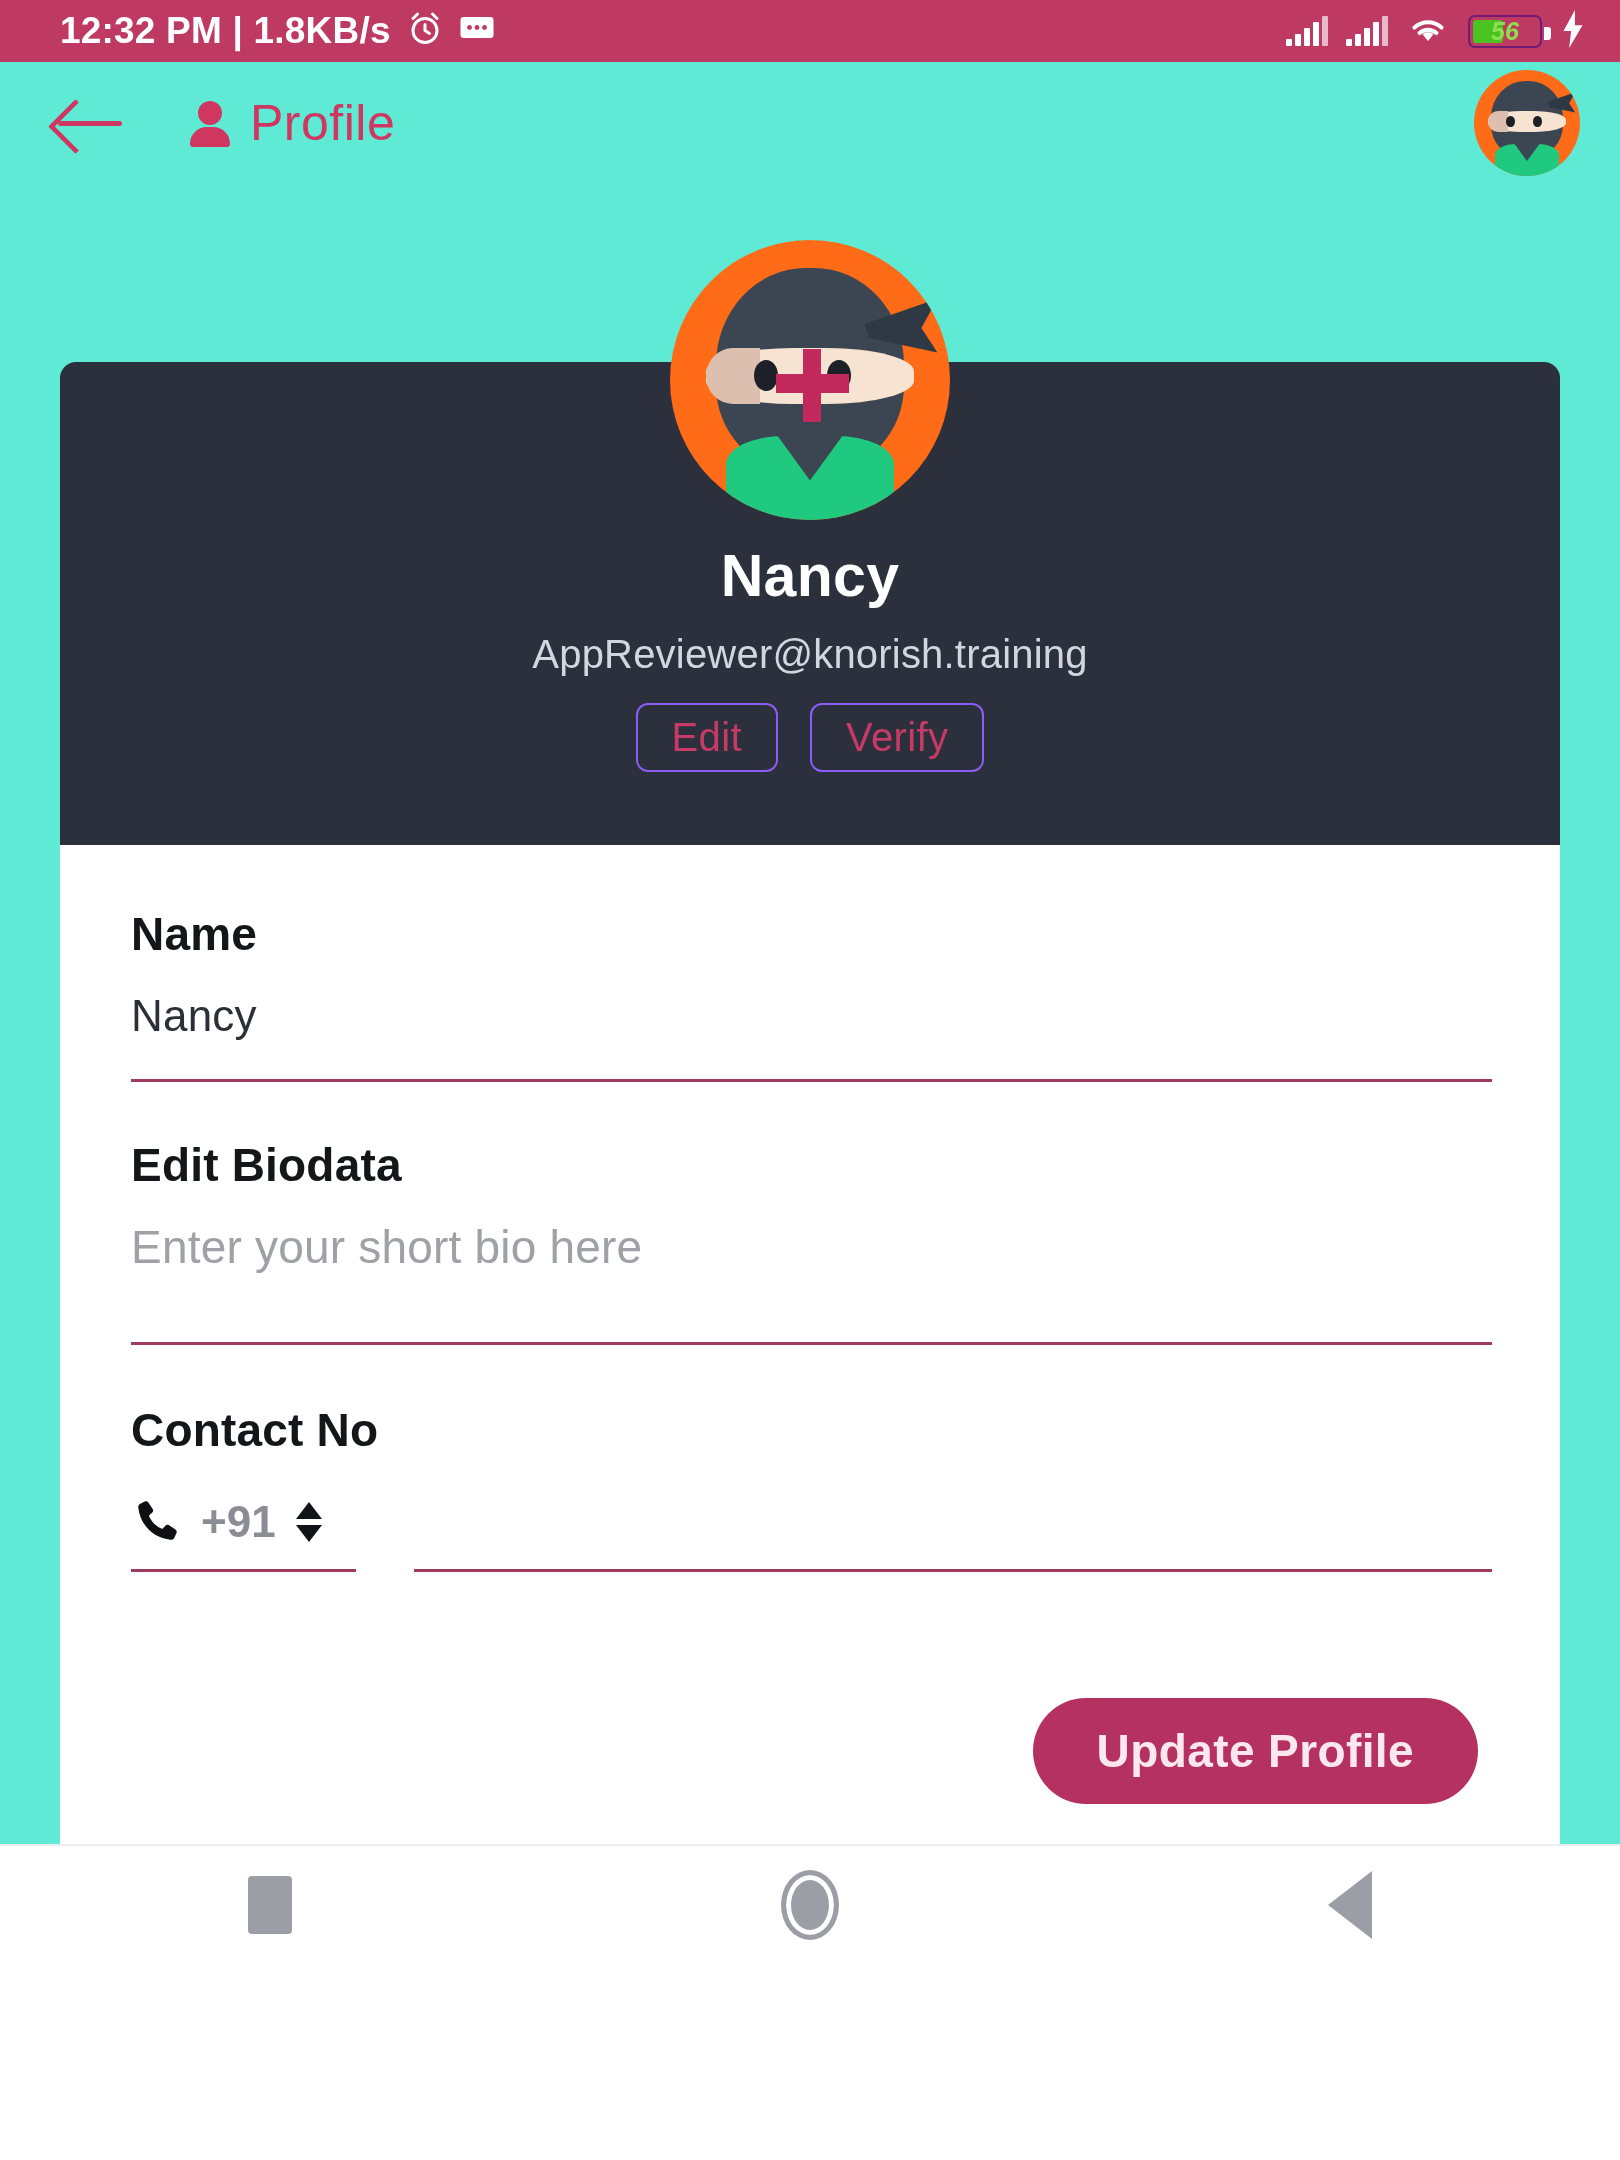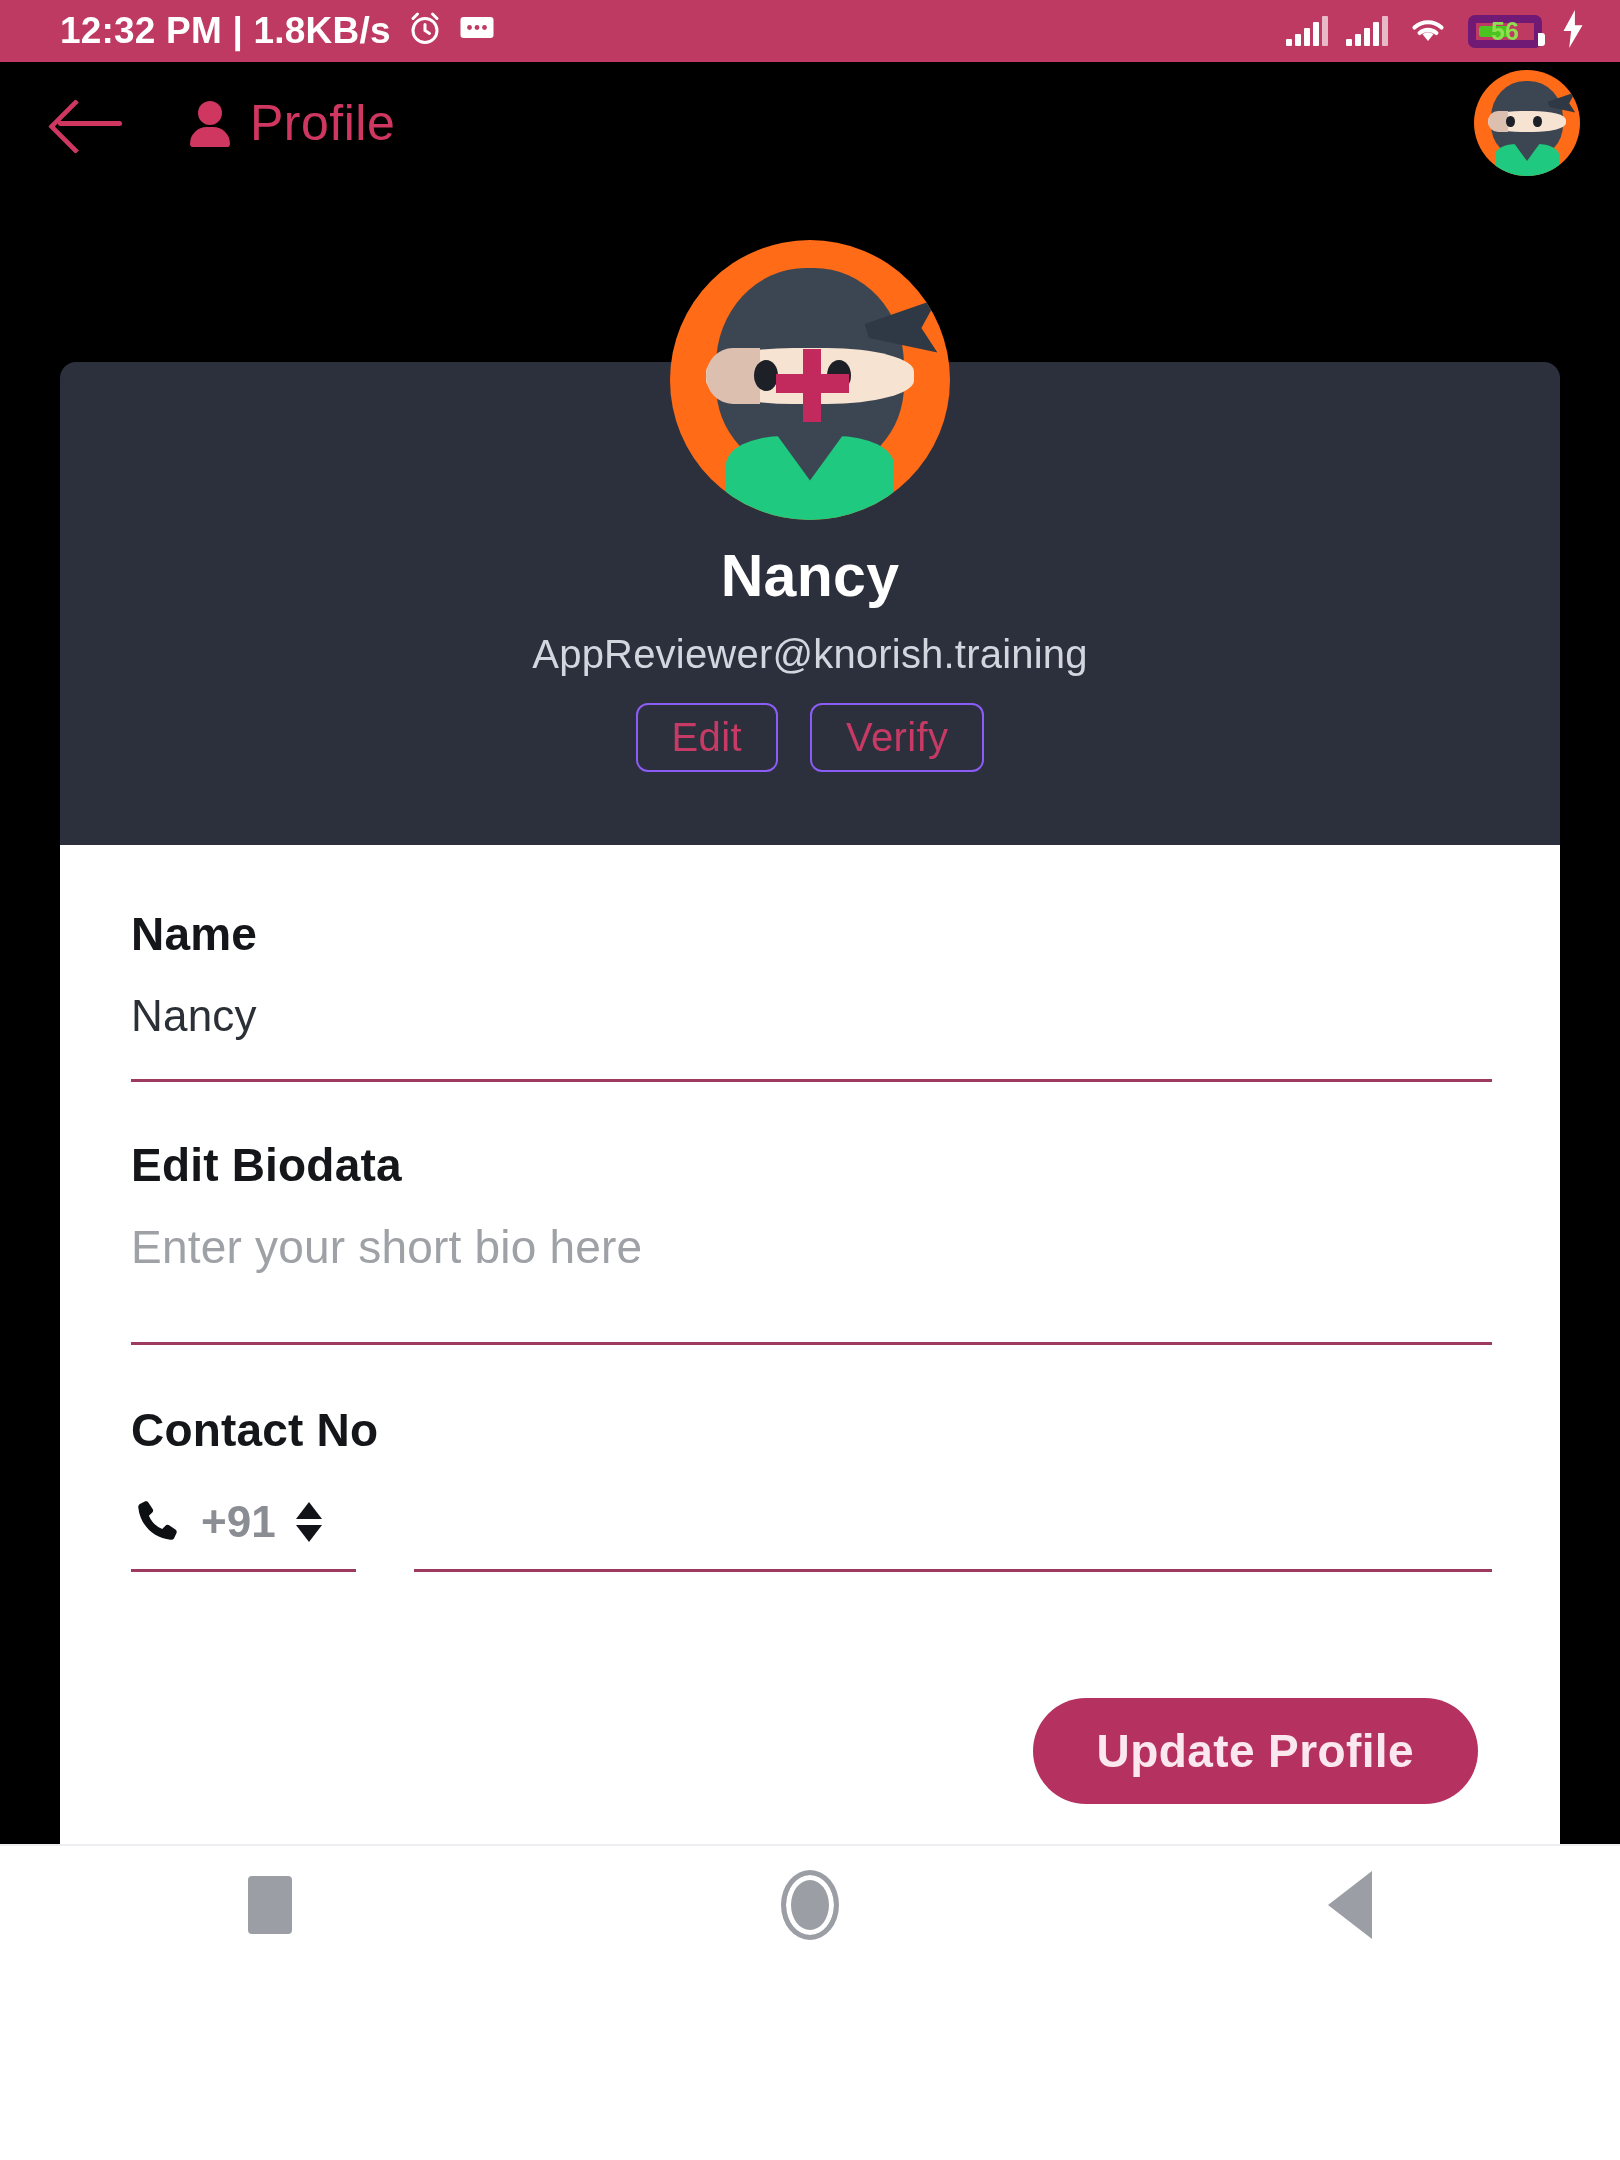--- a/index.html
+++ b/index.html
@@ -2,41 +2,41 @@
 <html><head>
 <meta charset="utf-8">
 <style>
   * { margin:0; padding:0; box-sizing:border-box; }
   html, body {
     width:1620px; height:2160px;
     background:#ffffff;
     font-family:"Liberation Sans", sans-serif;
     overflow:hidden;
   }
-  .screen { position:relative; width:1620px; height:1964px; background:#000000; }
+  .screen { position:relative; width:1620px; height:1964px; background:#5eead4; }
 
   
   .status-bar{
     position:absolute; left:0; top:0; width:1620px; height:62px;
     background:#be3a62; display:flex; align-items:center;
     padding:0 26px 0 60px; color:#ffffff;
   }
   .status-left{ display:flex; align-items:center; gap:16px; flex:1; }
   .status-clock{ font-size:37px; font-weight:bold; letter-spacing:.2px; white-space:nowrap; }
   .status-right{ display:flex; align-items:center; gap:18px; padding-right:8px; }
   .sig{ display:flex; align-items:flex-end; gap:3px; height:30px; }
   .sig i{ display:block; width:6px; background:#fff; border-radius:1px; }
   .sig i:nth-child(1){ height:7px; }
   .sig i:nth-child(2){ height:12px; }
   .sig i:nth-child(3){ height:18px; }
   .sig i:nth-child(4){ height:24px; }
   .sig i:nth-child(5){ height:30px; opacity:.65; }
   .battery{
-    position:relative; width:74px; height:33px; border:8px solid #701a75; border-radius:7px;
-    display:flex; align-items:center; padding:3px;
+    position:relative; width:74px; height:33px; border:2px solid #701a75; border-radius:7px;
+    display:flex; align-items:center; padding:3px;font-style:italic;
   }
   .battery:after{
     content:""; position:absolute; right:-11px; top:10px; width:7px; height:13px;
     background:#fff; border-radius:0 3px 3px 0;
   }
   .battery .fill{ position:absolute; left:3px; top:3px; bottom:3px; width:30px; background:#4bc421; border-radius:3px; }
   .battery .lvl{
     position:relative; width:100%; text-align:center; font-size:25px; font-weight:bold;
     color:#8de04f; line-height:1; z-index:2;
   }

